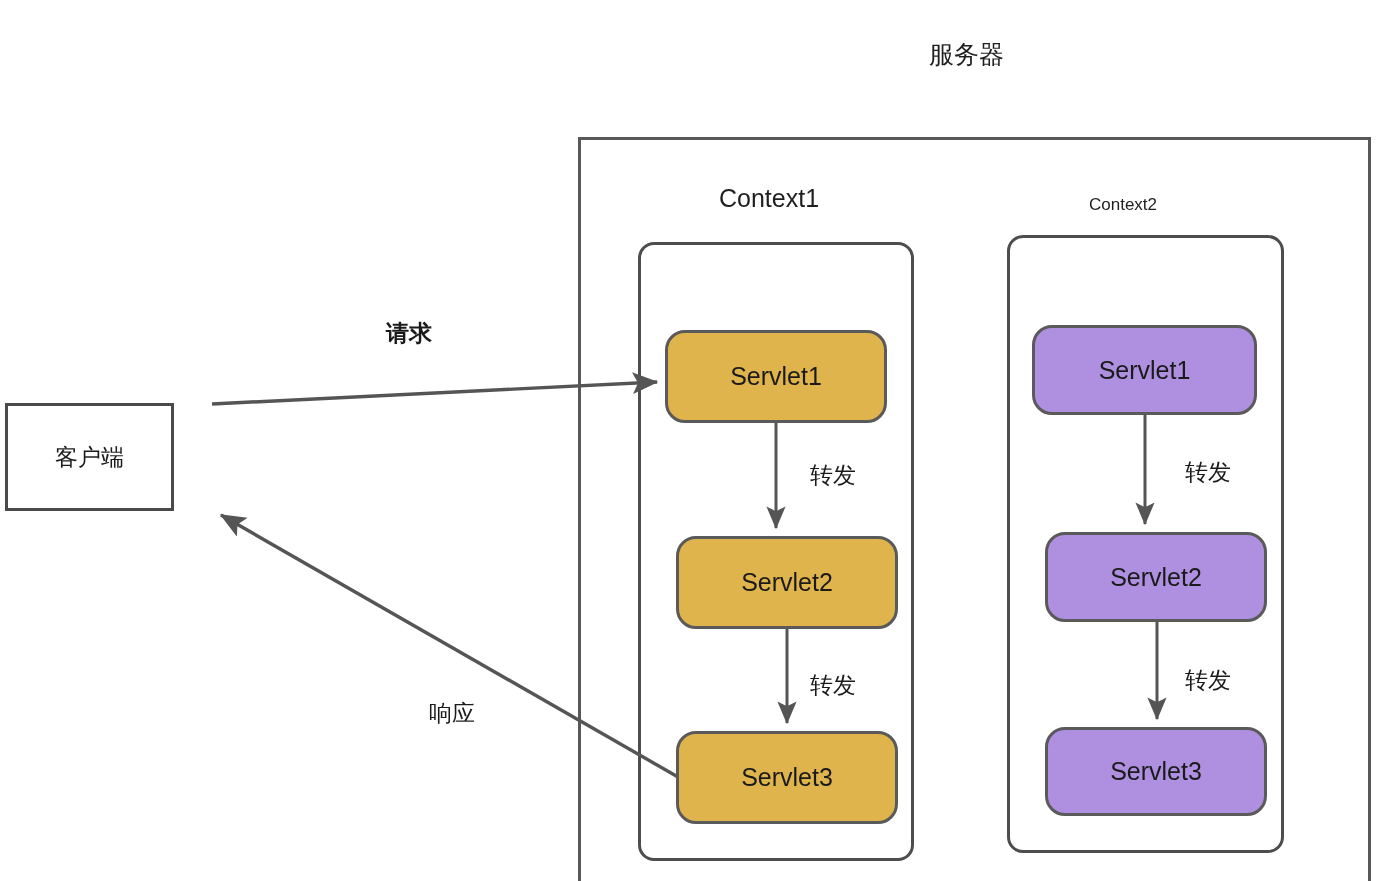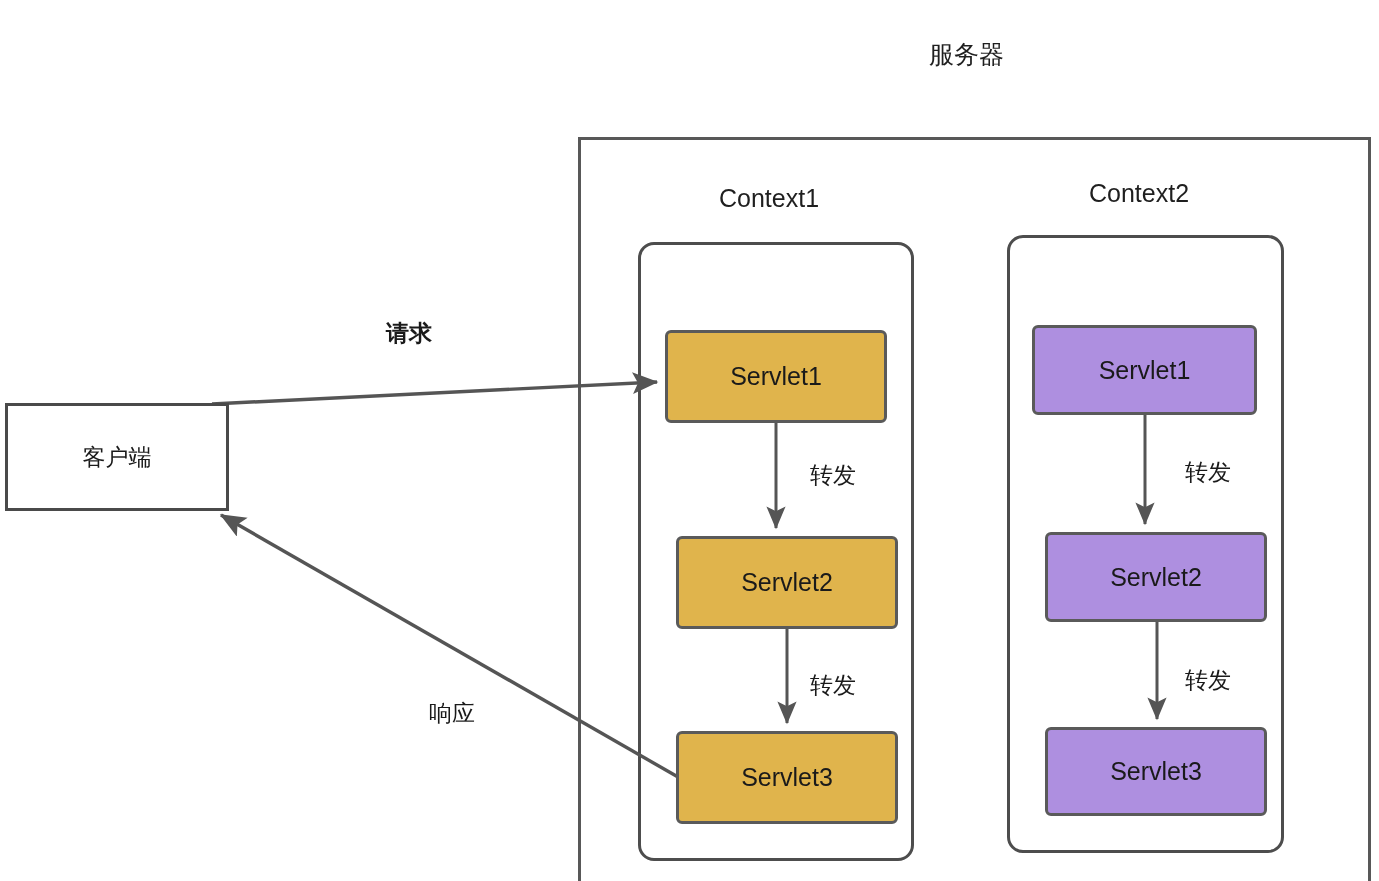--- a/index.html
+++ b/index.html
@@ -43,47 +43,47 @@
   .context-box {
     position: absolute;
     border: 3px solid #4d4d4d;
     border-radius: 16px;
     background: #ffffff;
     box-sizing: border-box;
   }
   #context1-box { left: 638px; top: 222px; width: 276px; height: 619px; }
   #context2-box { left: 1007px; top: 215px; width: 277px; height: 618px; }
   #context1-title { left: 719px; top: 166px; font-size: 25px; }
-  #context2-title { left: 1089px; top: 161px; font-size: 25px; }
+  #context2-title { left: 1089px; top: 176px; font-size: 17px; }
   
   .servlet {
     position: absolute;
     border: 3px solid #5a5a5a;
-    border-radius: 6px;
+    border-radius: 20px;
     box-sizing: border-box;
     display: flex;
     align-items: center;
     justify-content: center;
     font-size: 25px;
     color: #1a1a1a;
   }
   .servlet.amber { background: #e0b44c; }
   .servlet.purple { background: #ae8fe0; }
   #c1-servlet1 { left: 665px; top: 310px; width: 222px; height: 93px; }
   #c1-servlet2 { left: 676px; top: 516px; width: 222px; height: 93px; }
   #c1-servlet3 { left: 676px; top: 711px; width: 222px; height: 93px; }
   #c2-servlet1 { left: 1032px; top: 305px; width: 225px; height: 90px; }
   #c2-servlet2 { left: 1045px; top: 512px; width: 222px; height: 90px; }
   #c2-servlet3 { left: 1045px; top: 707px; width: 222px; height: 89px; }
   
   #client-box {
     position: absolute;
     left: 5px;
     top: 383px;
-    width: 224px;
+    width: 169px;
     height: 108px;
     border: 3px solid #4a4a4a;
     background: #ffffff;
     box-sizing: border-box;
     display: flex;
     align-items: center;
     justify-content: center;
     font-size: 23px;
     color: #1a1a1a;
   }

